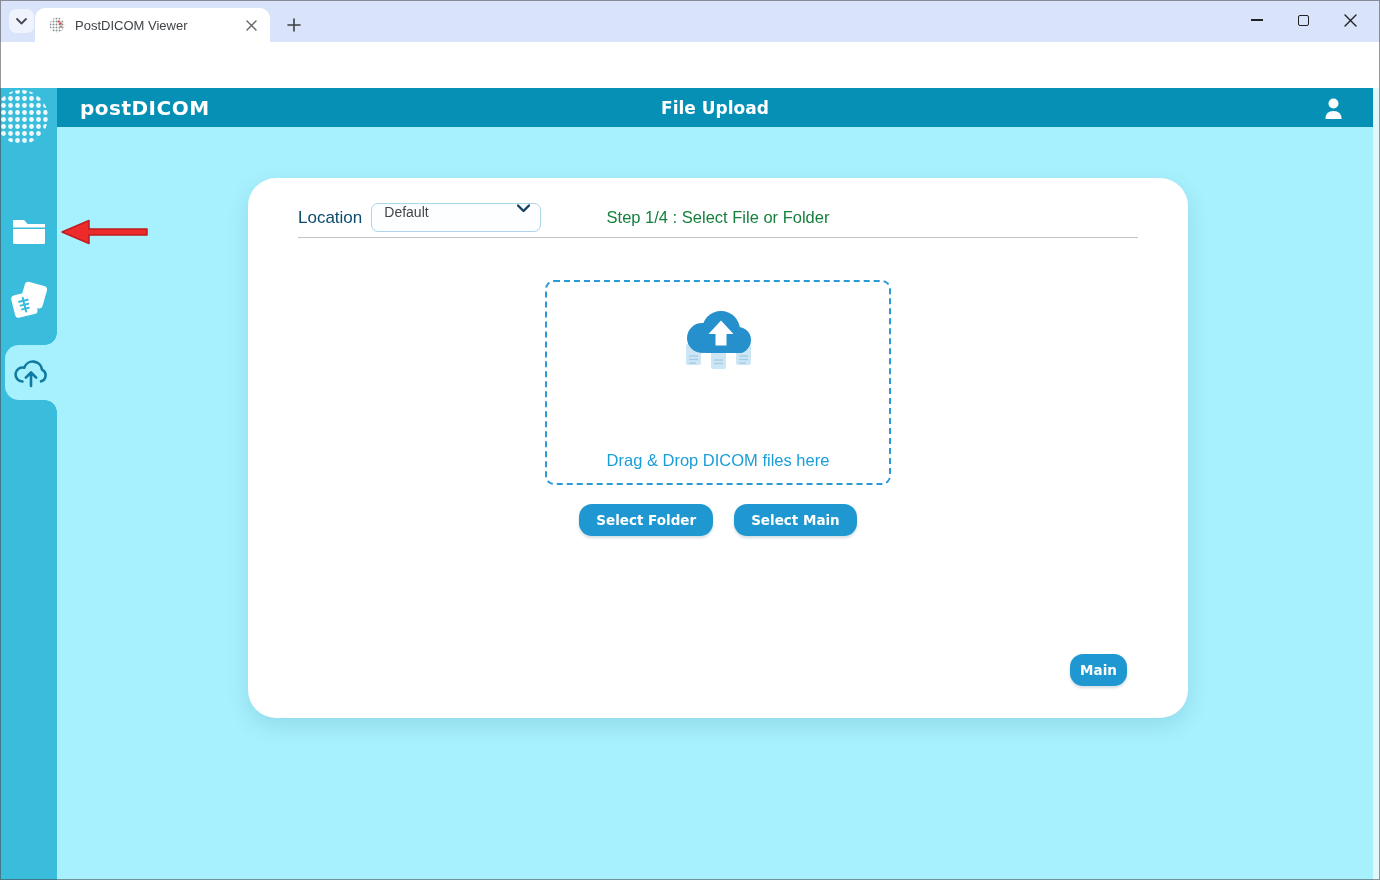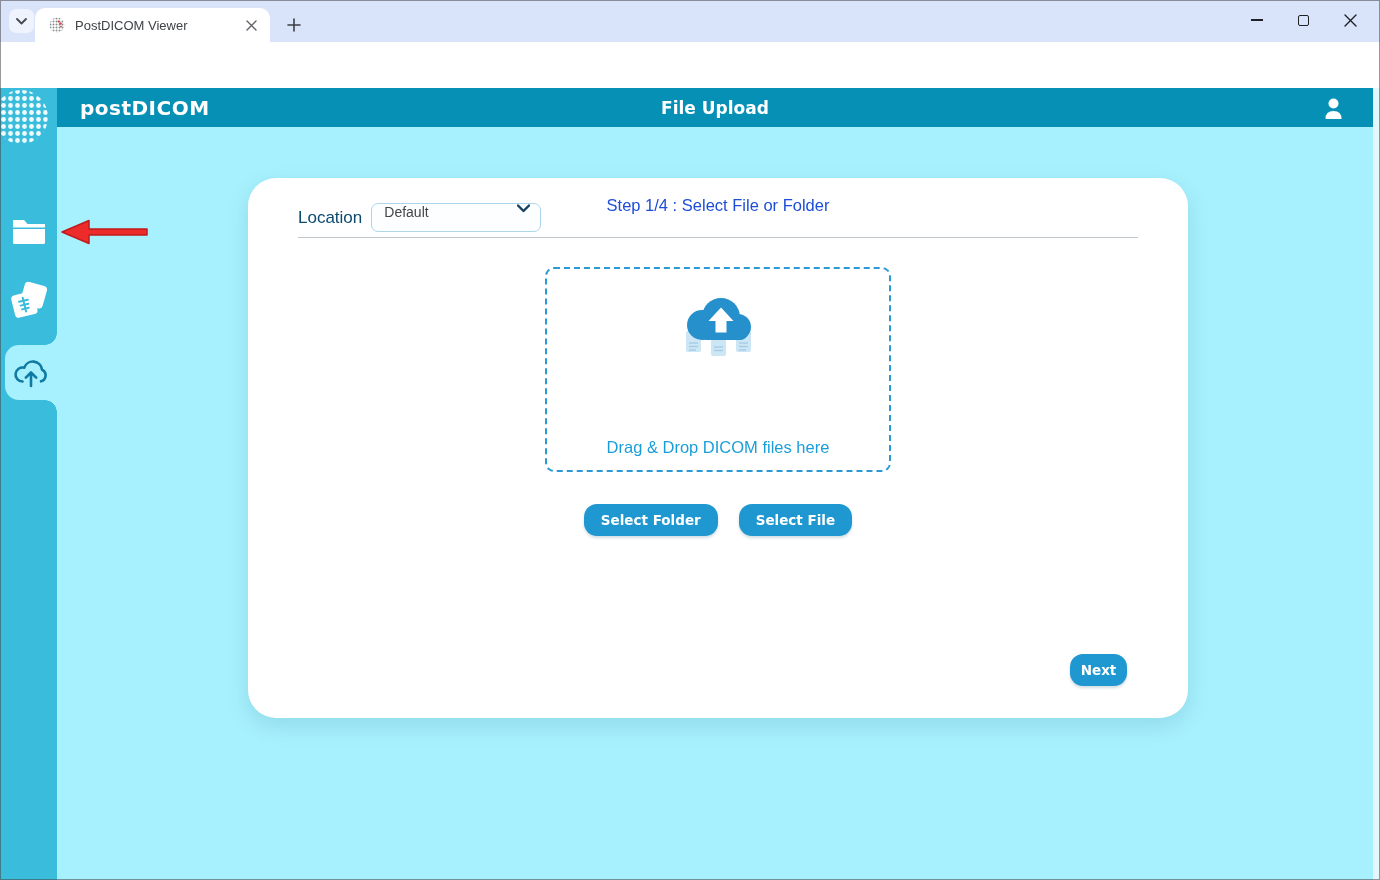--- a/index.html
+++ b/index.html
@@ -64,24 +64,24 @@
   .main { position:absolute; left:57px; right:7px; top:127px; bottom:0; background:#a7f0fd; }
   .red-arrow { position:absolute; left:3px; top:91px; }
 
   .card { position:absolute; left:191px; top:51px; width:940px; height:540px; background:#fff;
     border-radius:28px; box-shadow:0 8px 22px rgba(0,80,110,0.13); }
   .location-wrap { position:absolute; left:50px; top:25px; display:flex; align-items:center; gap:9px; }
   .location-label { font-size:17px; color:#0c4a6e; }
   .location-select { width:170px; height:29px; border:1.5px solid #abd6ec; border-radius:7px;
     background:#fcfeff; display:flex; align-items:flex-start; padding:0 10px 12px 12px; cursor:pointer; }
   .location-value { font-size:14px; color:#454545; flex:1; }
-  .step-title { position:absolute; left:0; right:0; top:18px; text-align:center; font-size:16.5px; color:#1d4ed8; }
+  .step-title { position:absolute; left:0; right:0; top:30px; text-align:center; font-size:16.5px; color:#15803d; }
   .card-hr { position:absolute; left:50px; right:50px; top:59px; height:1px; background:#bfc5c9; }
 
-  .dropzone { position:absolute; left:297px; top:89px; width:346px; height:205px;
+  .dropzone { position:absolute; left:297px; top:102px; width:346px; height:205px;
     border:2px dashed #2b99d6; border-radius:9px; cursor:pointer; }
   .cloud-art { display:block; margin:22px auto 0; }
   .dz-text { position:absolute; left:0; right:0; bottom:13px; text-align:center; font-size:16.5px; color:#1a9ed9; }
 
   .btn-row { position:absolute; left:0; right:0; top:326px; display:flex; justify-content:center; gap:21px; }
   .btn { background:#1f98d1; color:#fff; font-family:"DejaVu Sans", sans-serif; font-weight:700;
     font-size:13.5px; border:none; border-radius:13px; height:32px; padding:0 17px; cursor:pointer;
     box-shadow:0 2px 3px rgba(0,60,90,0.18); }
   .next-btn { position:absolute; right:61px; top:476px; width:57px; padding:0; }
 
@@ -275,21 +275,21 @@
           <circle cx="66" cy="36" r="13"></circle>
           <rect x="26" y="33" width="50" height="16" rx="8"></rect>
         </g>
         <path d="M49 16.5 l12.5 13.5 h-7 v11.5 h-11 v-11.5 h-7 z" fill="#fff"></path>
       </svg>
       <div class="dz-text">Drag &amp; Drop DICOM files here</div>
     </div>
 
     <div class="btn-row">
       <button class="btn">Select Folder</button>
-      <button class="btn">Select File</button>
-    </div>
-
-    <button class="btn next-btn">Next</button>
+      <button class="btn">Select Main</button>
+    </div>
+
+    <button class="btn next-btn">Main</button>
   </div>
 </div>
 
 <div class="scroll-strip"></div>
 <div class="window-frame"></div>
 
 </body></html>

